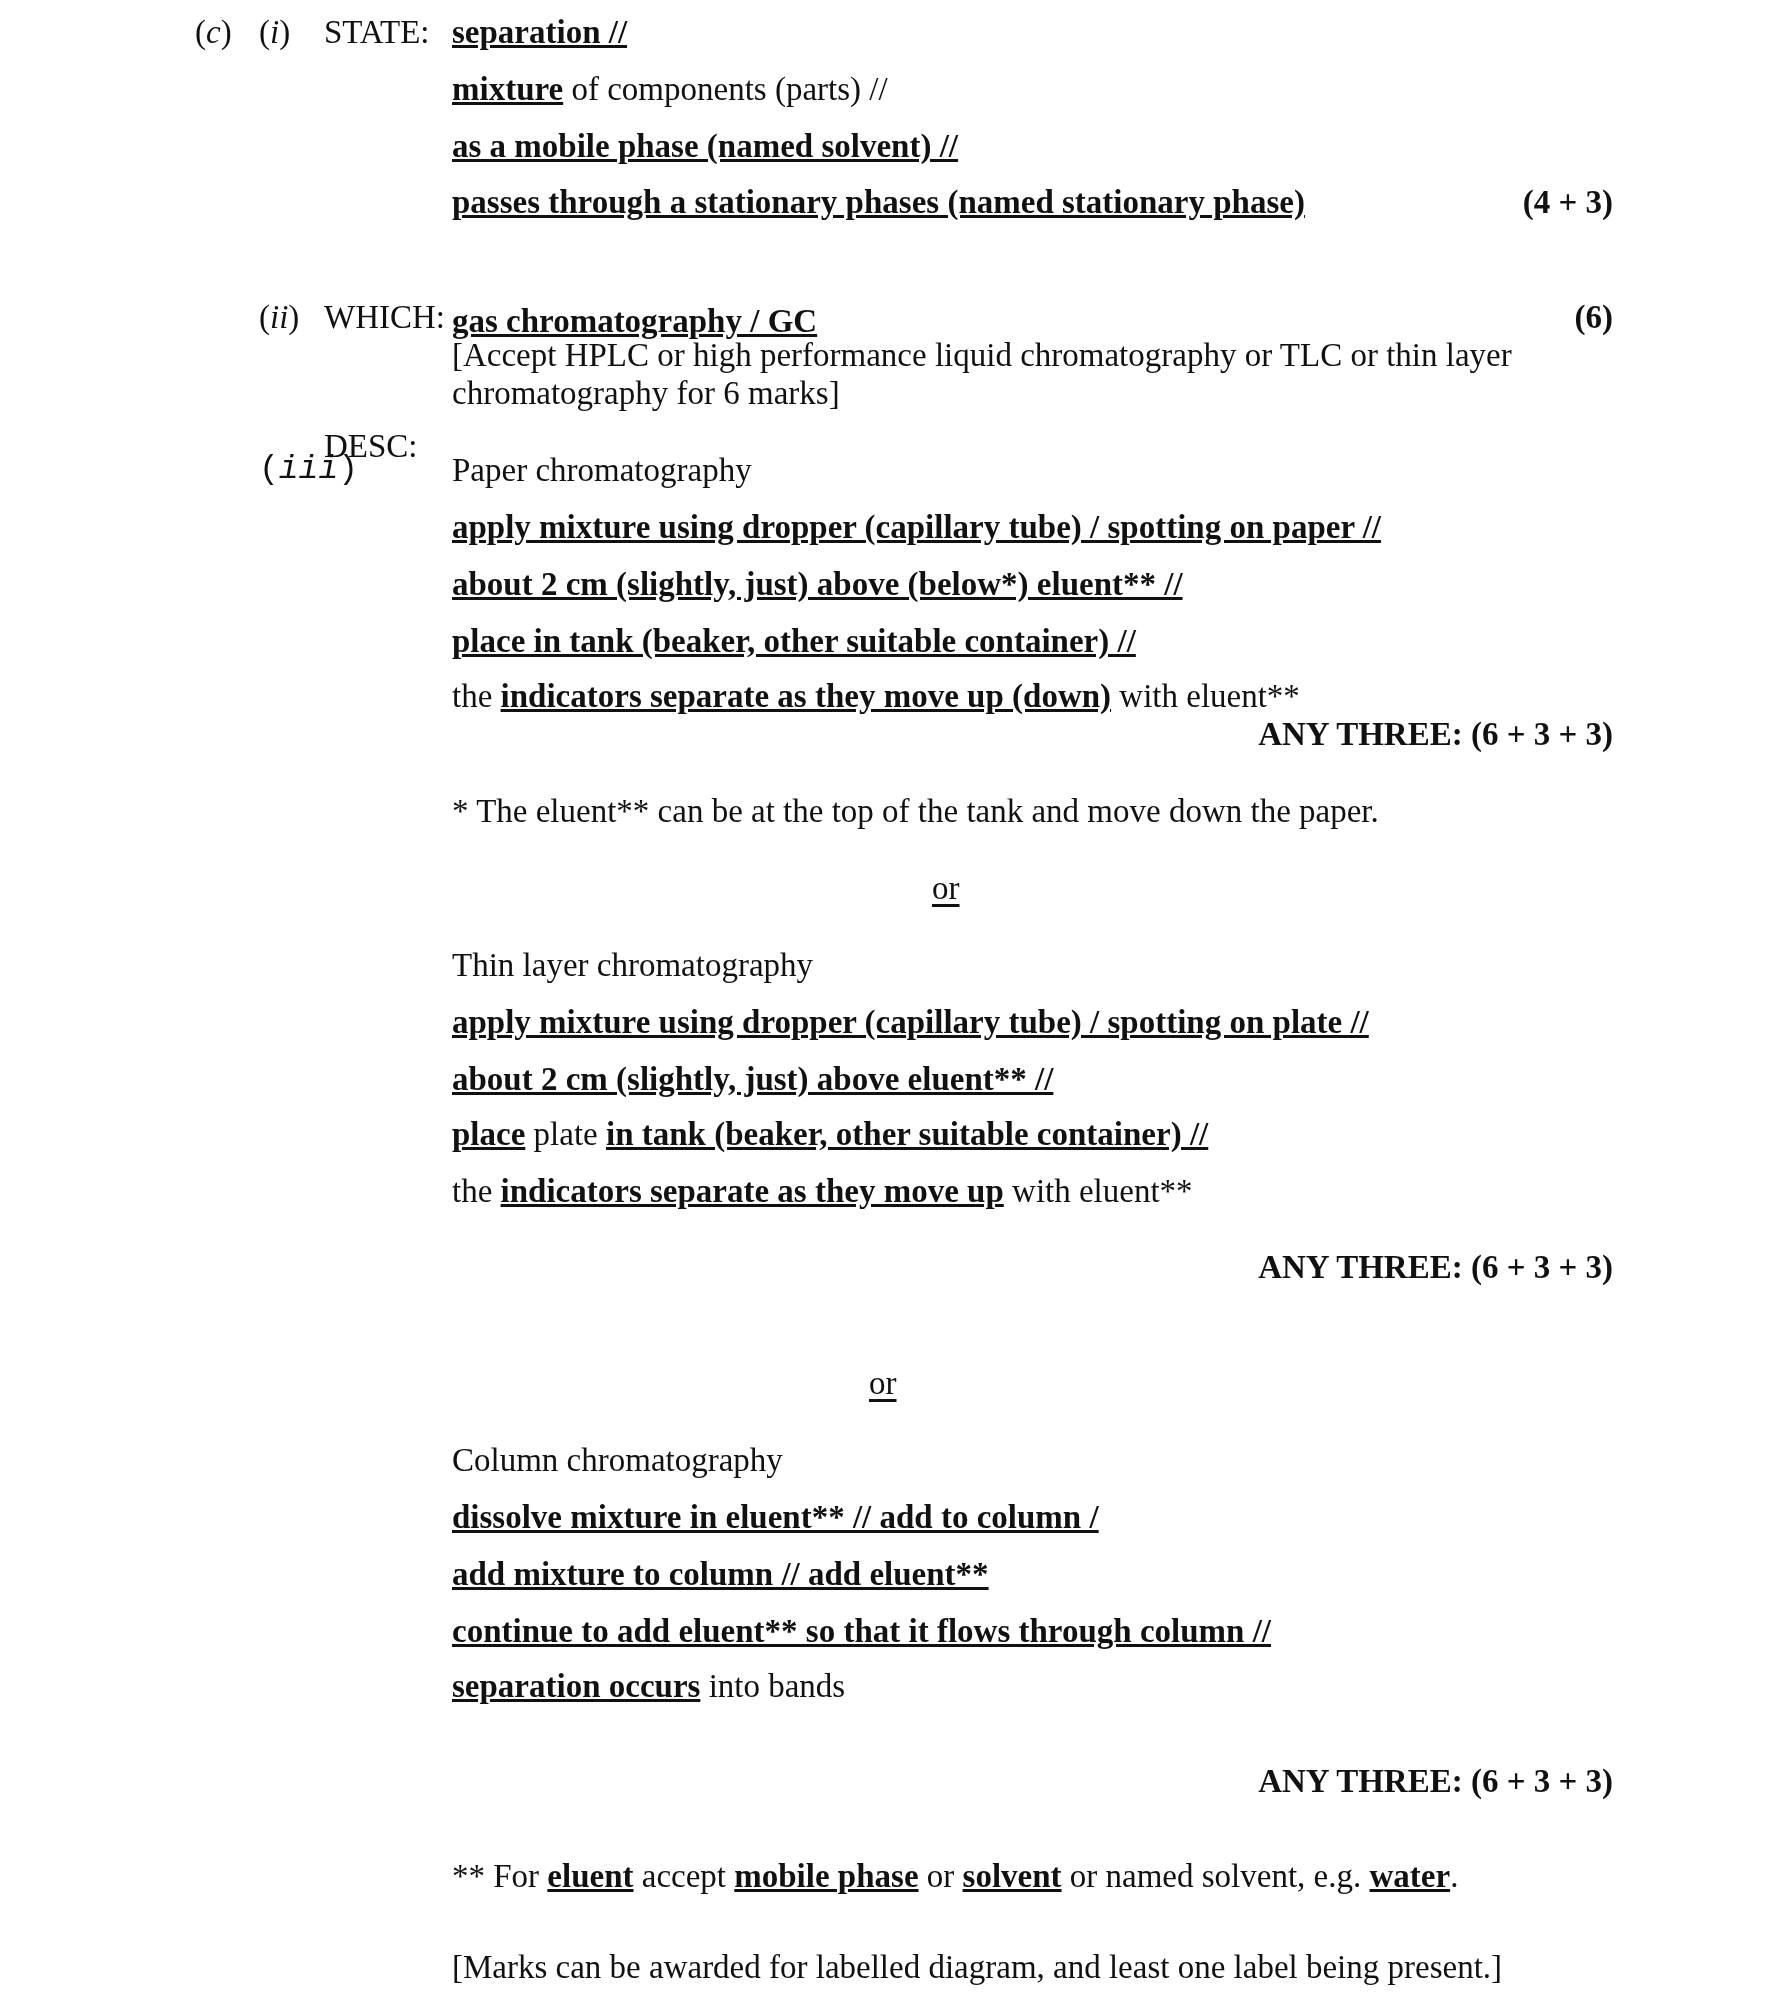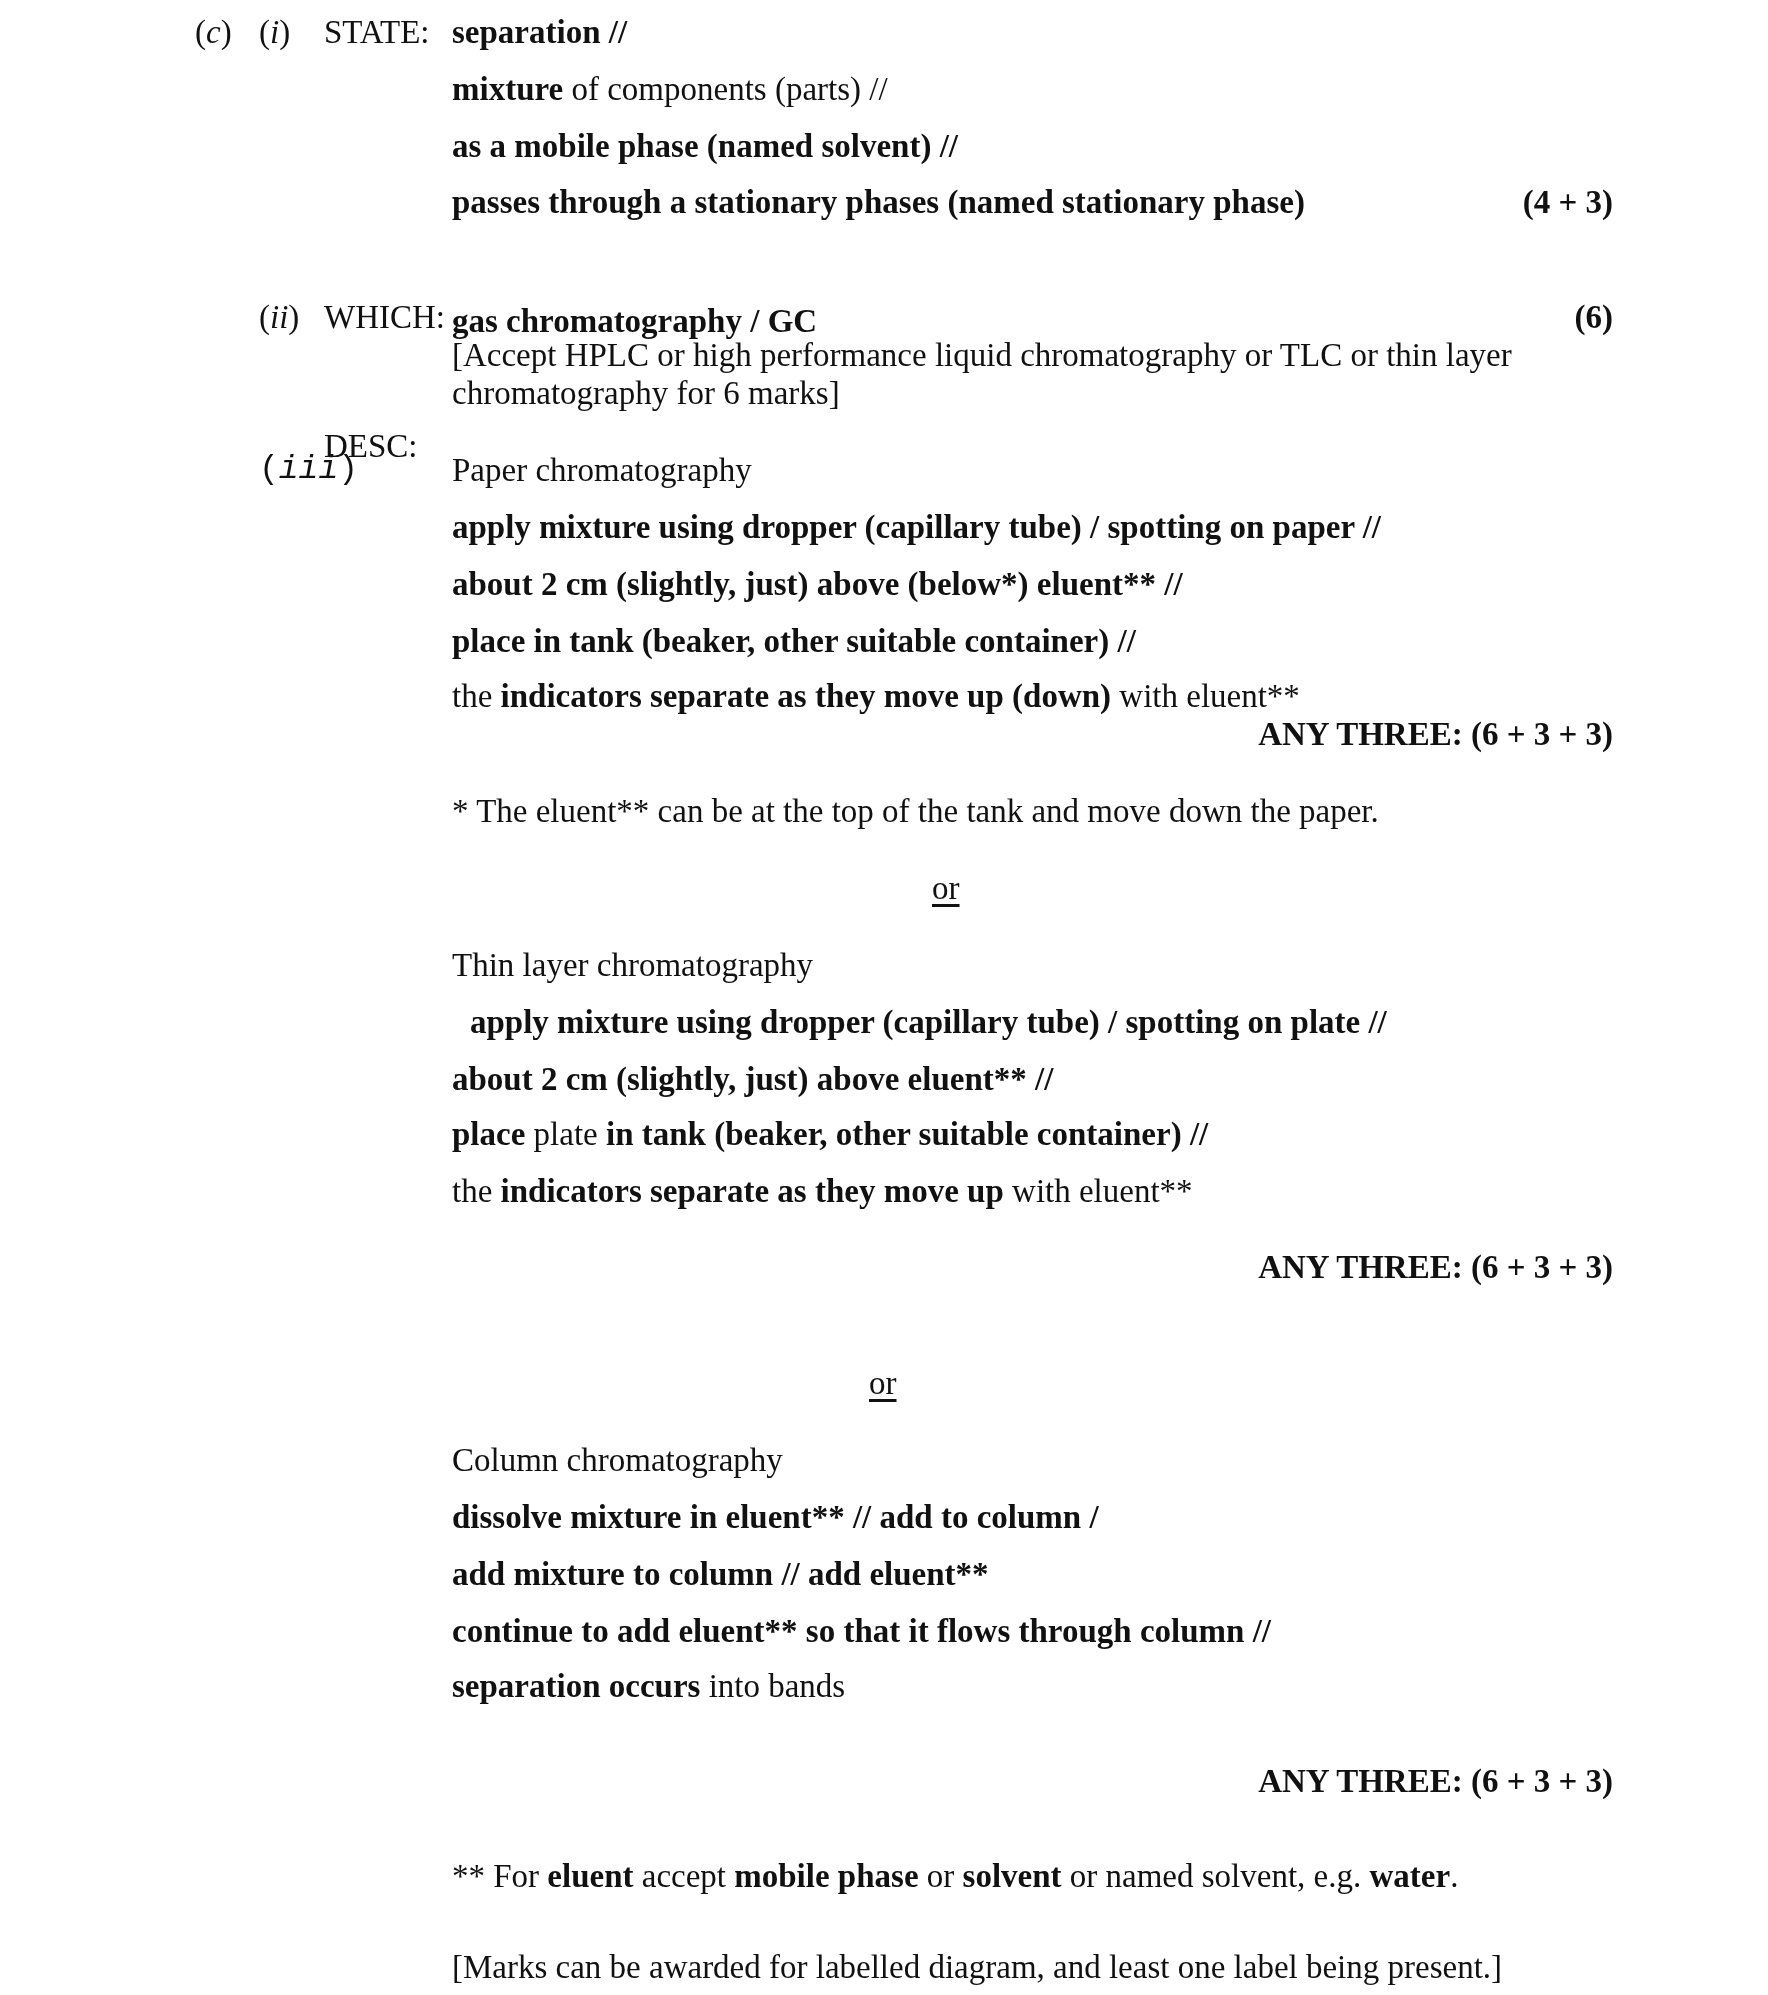--- a/index.html
+++ b/index.html
@@ -1,19 +1,19 @@
 <!DOCTYPE html>
 <html><head>
 <meta charset="utf-8">
 <style>
   html, body { margin:0; padding:0; background:#ffffff; }
   body { width:1768px; height:1995px; position:relative; overflow:hidden;
          font-family:"Liberation Serif", "DejaVu Serif", serif; font-size:33px; color:#111111; }
   .ln { position:absolute; white-space:nowrap; line-height:40px; }
-  .b { font-weight:bold; }
+  .b { font-weight:bold;text-decoration:underline; }
   .i { font-style:italic; }
   .u { text-decoration:underline; text-underline-offset:5px; }
   .right { position:absolute; right:155px; white-space:nowrap; line-height:40px;font-weight:bold; }
 </style>
 </head>
 <body>
 
 <div class="ln" style="left:195px;top:12px;">(<span class="i">c</span>)</div>
 <div class="ln" style="left:259px;top:12px;">(<span class="i">i</span>)</div>
 <div class="ln" style="left:324px;top:12px;">STATE:</div>
@@ -36,21 +36,21 @@
 <div class="ln" style="left:452px;top:450px;">Paper chromatography</div>
 <div class="ln" style="left:452px;top:507px;"><span class="b">apply mixture using dropper (capillary tube) / spotting on paper  //</span></div>
 <div class="ln" style="left:452px;top:564px;"><span class="b">about 2 cm (slightly, just) above (below*) eluent**  //</span></div>
 <div class="ln" style="left:452px;top:621px;"><span class="b">place in tank (beaker, other suitable container)  //</span></div>
 <div class="ln" style="left:452px;top:676px;"><span>the </span><span class="b">indicators separate as they move up (down)</span><span> with eluent**</span></div>
 <div class="right" style="top:714px;">ANY THREE: (6 + 3 + 3)</div>
 <div class="ln" style="left:452px;top:791px;">* The eluent** can be at the top of the tank and move down the paper.</div>
 <div class="ln u" style="left:932px;top:868px;">or</div>
 
 <div class="ln" style="left:452px;top:945px;">Thin layer chromatography</div>
-<div class="ln" style="left:470px;top:1002px;text-align:center;"><span class="b">apply mixture using dropper (capillary tube) / spotting on plate  //</span></div>
+<div class="ln" style="left:452px;top:1002px;text-align:center;"><span class="b">apply mixture using dropper (capillary tube) / spotting on plate  //</span></div>
 <div class="ln" style="left:452px;top:1059px;"><span class="b">about 2 cm (slightly, just) above eluent**  //</span></div>
 <div class="ln" style="left:452px;top:1114px;"><span class="b">place</span><span> plate </span><span class="b">in tank (beaker, other suitable container)  //</span></div>
 <div class="ln" style="left:452px;top:1171px;"><span>the </span><span class="b">indicators separate as they move up</span><span>  with eluent**</span></div>
 <div class="right" style="top:1247px;">ANY THREE: (6 + 3 + 3)</div>
 <div class="ln u" style="left:869px;top:1363px;">or</div>
 
 <div class="ln" style="left:452px;top:1440px;">Column chromatography</div>
 <div class="ln" style="left:452px;top:1497px;text-align:right;"><span class="b">dissolve mixture in eluent** //  add to column  /</span></div>
 <div class="ln" style="left:452px;top:1554px;"><span class="b">add mixture to column // add eluent**</span></div>
 <div class="ln" style="left:452px;top:1611px;"><span class="b">continue to add eluent** so that it flows through column //</span></div>

